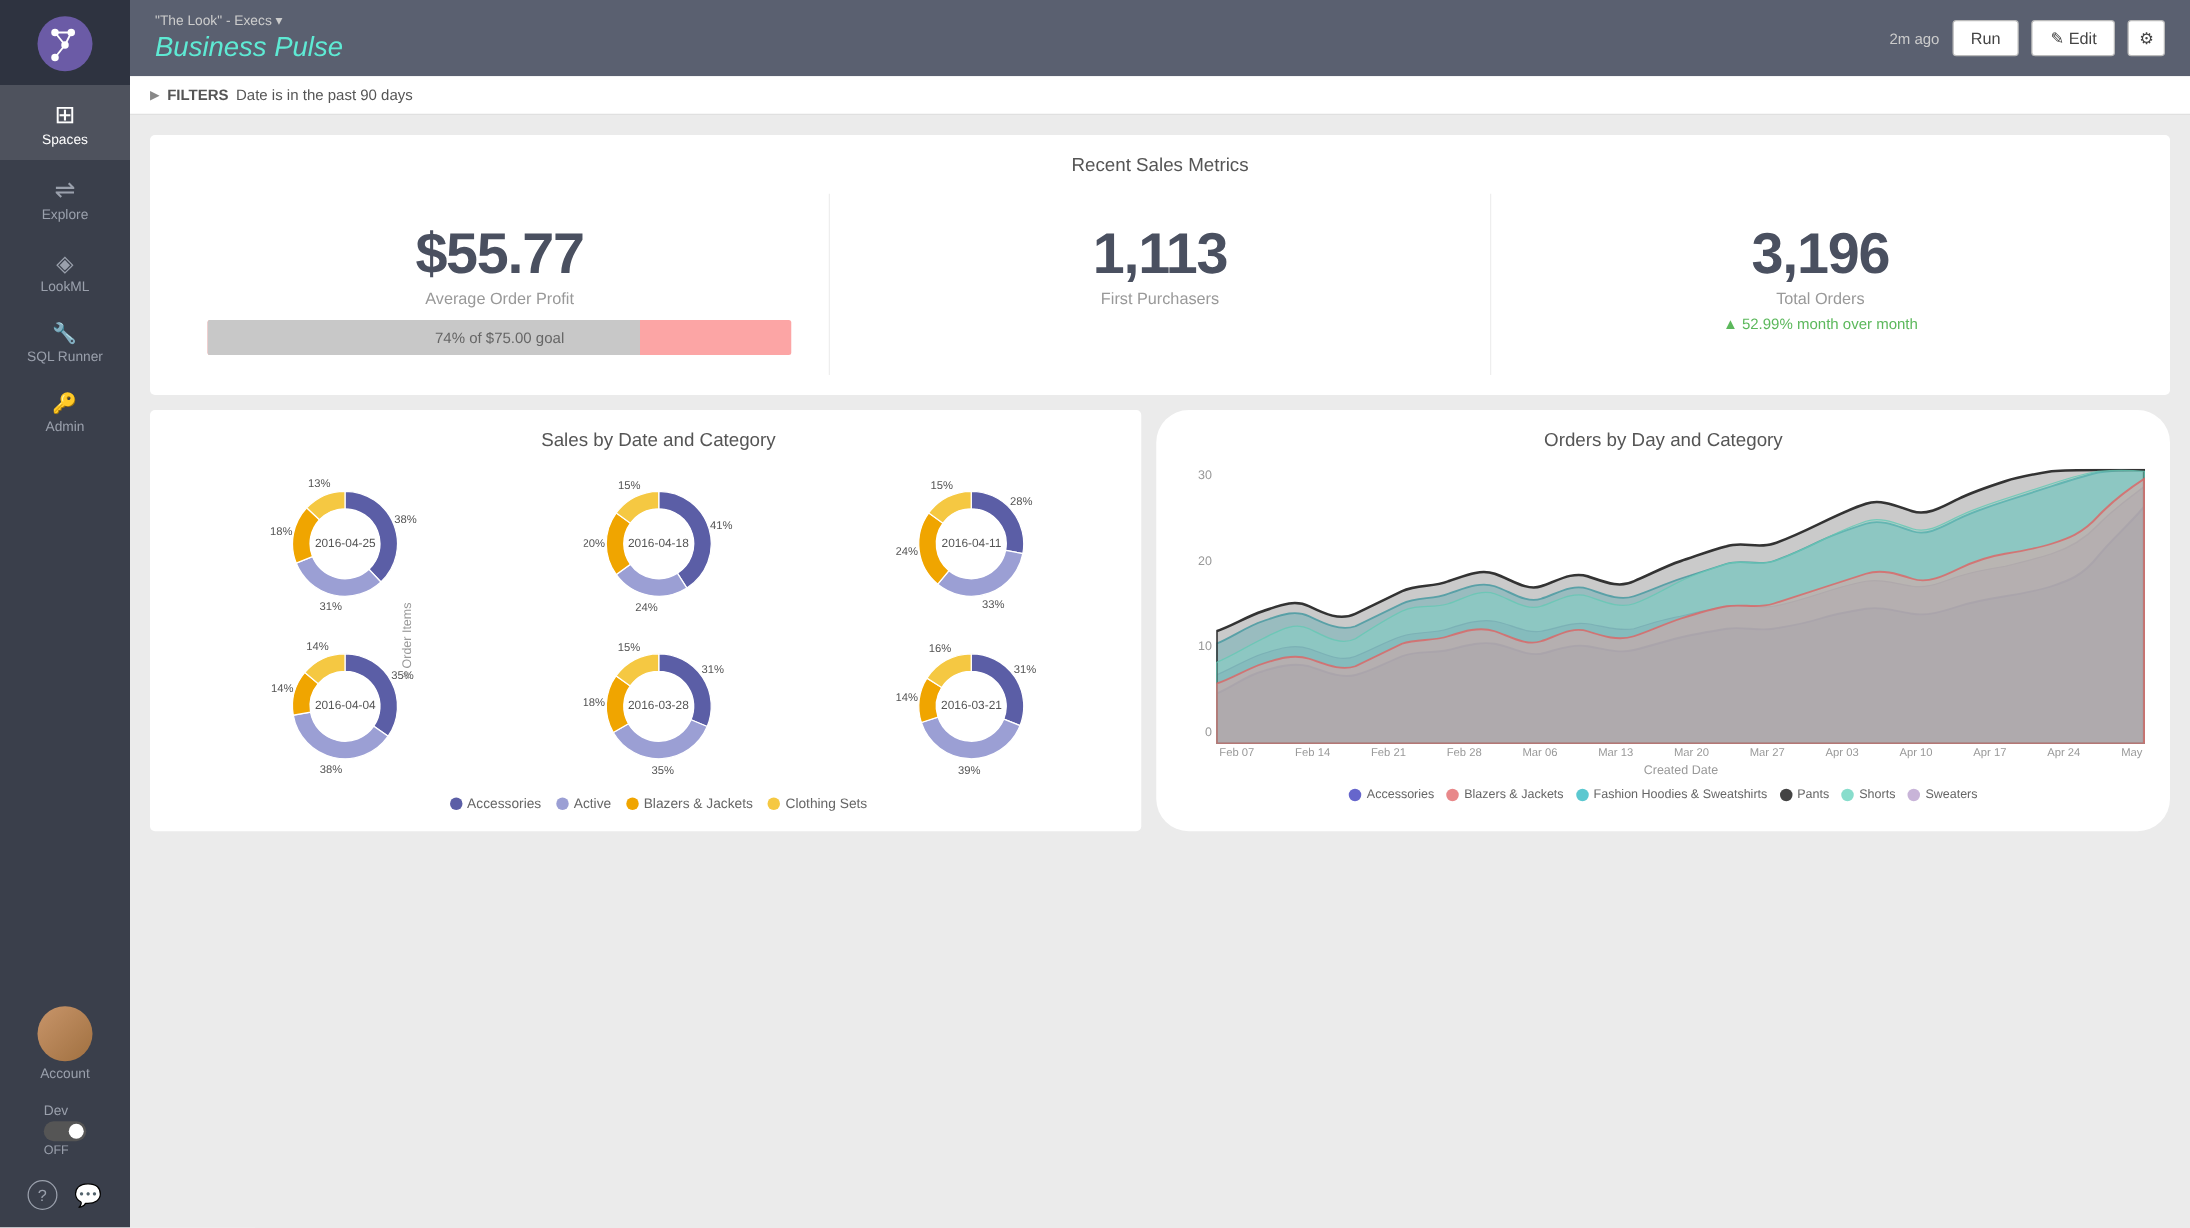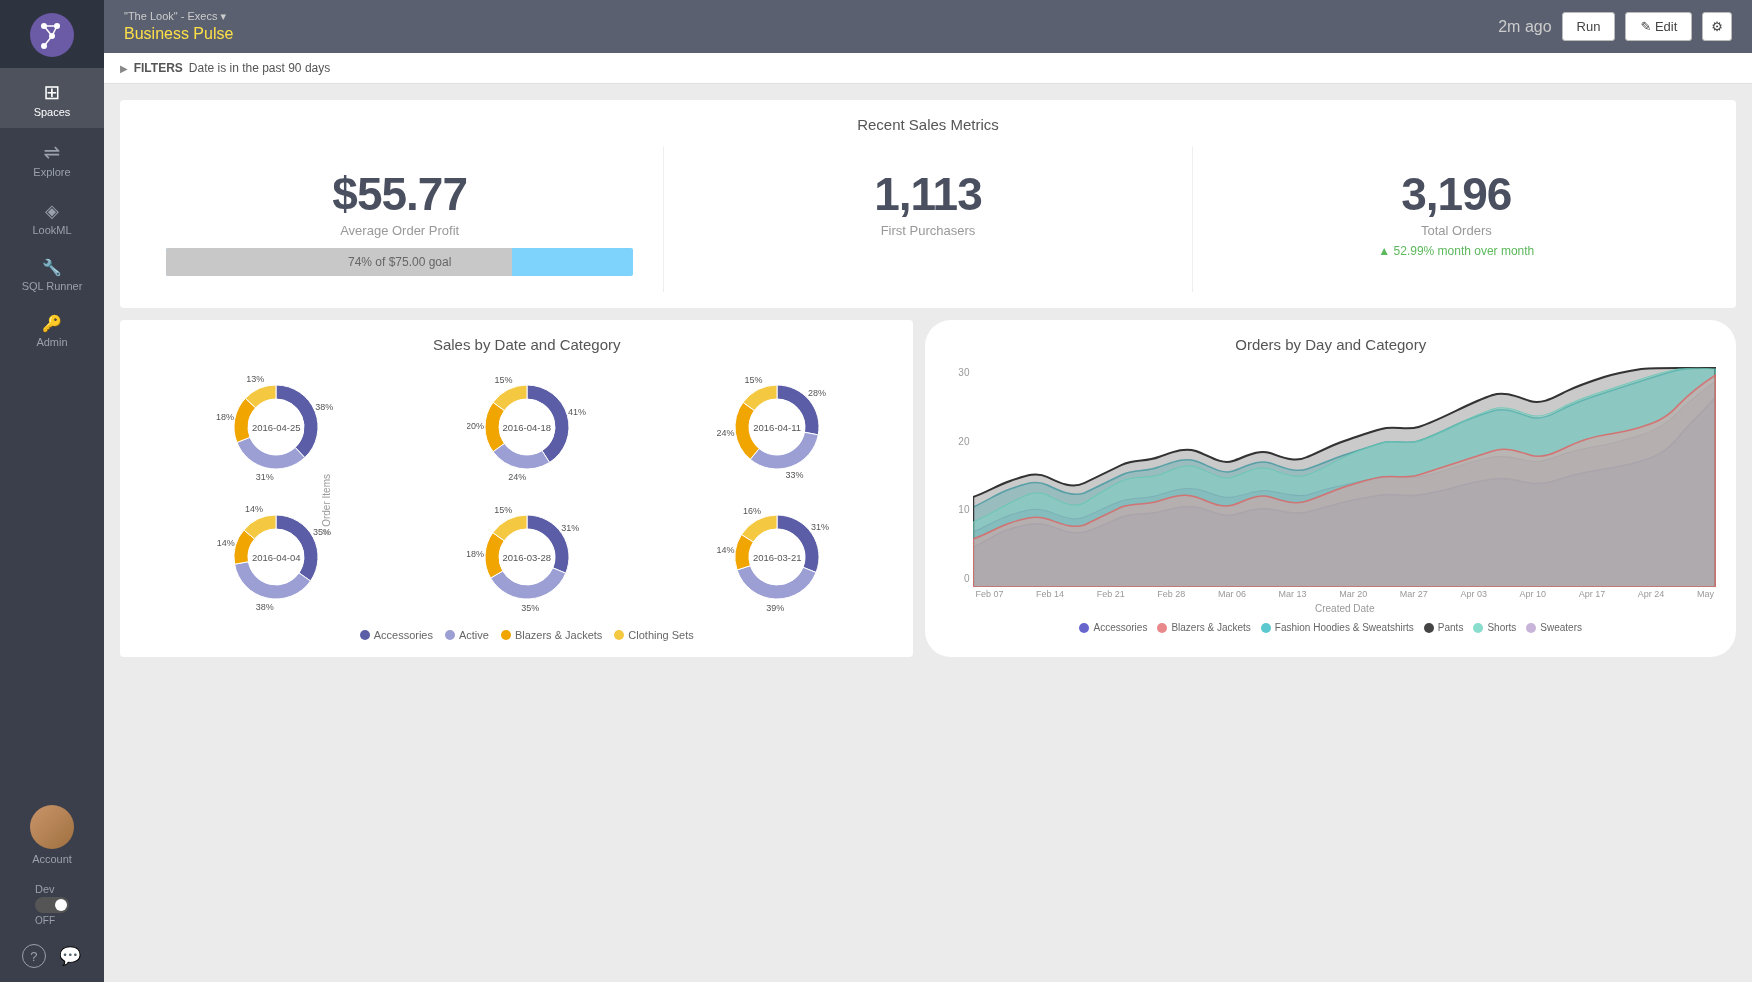--- a/index.html
+++ b/index.html
@@ -72,23 +72,23 @@
     .header {
       background: #5a6070;
       padding: 10px 20px 10px 20px;
       display: flex;
       align-items: center;
       justify-content: space-between;
       flex-shrink: 0;
     }
     .header-left {}
     .header-breadcrumb { font-size: 11px; color: #ccc; margin-bottom: 2px; }
-    .header-title { font-size: 16px; font-weight: 300; color: #fde047; }
+    .header-title { font-size: 22px; font-weight: 300; color: #5eead4; font-style: italic; }
     .header-right { display: flex; align-items: center; gap: 10px; }
-    .header-time { font-size: 16px; color: #ccc; }
+    .header-time { font-size: 12px; color: #ccc; }
     .btn {
       padding: 6px 14px; border-radius: 3px; border: 1px solid #bbb; background: #fff;
       font-size: 13px; cursor: pointer; color: #444; display: flex; align-items: center; gap: 4px;
     }
     .btn-gear { padding: 6px 8px; }
 
     
     .filter-bar {
       background: #fff;
       border-bottom: 1px solid #e0e0e0;
@@ -150,21 +150,21 @@
       font-size: 13px;
       color: #999;
       margin-top: 2px;
     }
     .metric-sub {
       font-size: 12px;
       color: #aaa;
       margin-top: 6px;
     }
     .metric-progress-bar {
-      background: #7dd3fc;
+      background: #fca5a5;
       border-radius: 2px;
       height: 28px;
       margin: 10px 20px 0;
       display: flex;
       align-items: center;
       overflow: hidden;
       position: relative;
     }
     .metric-progress-fill {
       background: #c8c8c8;

